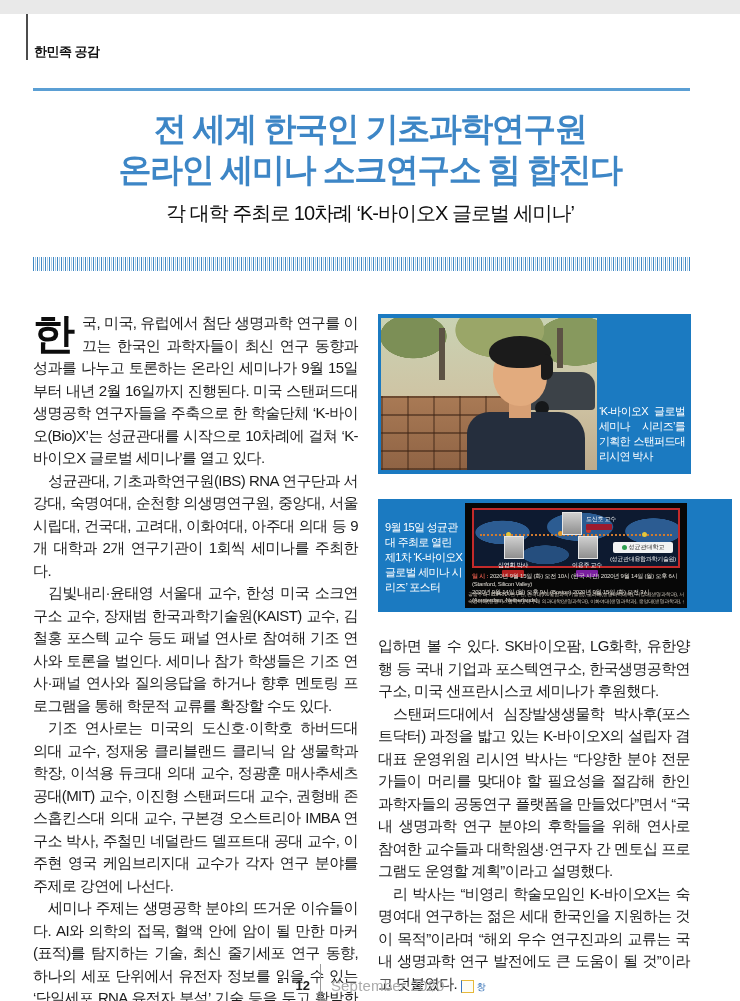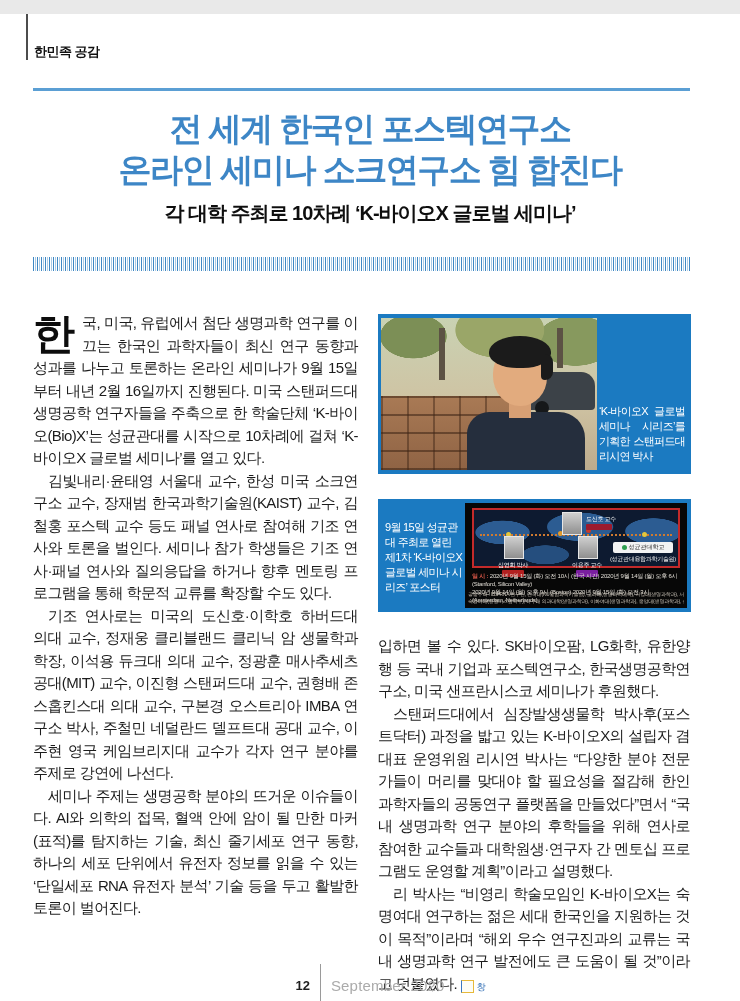--- a/index.html
+++ b/index.html
@@ -8,21 +8,21 @@
   .page { position:relative; width:740px; height:1001px; background:#ffffff; margin:14px auto; overflow:hidden; }
 
   
   .top-rule { position:absolute; left:26px; top:0; width:2px; height:46px; background:#4c4c4c; }
   .section-label { position:absolute; left:34px; top:29px; font-size:13px; font-weight:bold; color:#101010; letter-spacing:-0.5px; }
   .blue-rule { position:absolute; left:33px; top:74px; width:657px; height:3px; background:#5b9fd4; }
 
   
   .head { position:absolute; left:0; top:94px; width:740px; text-align:center; }
   .title { font-size:33px; font-weight:bold; color:#3d86c6; line-height:41px; letter-spacing:-1.5px; }
-  .subtitle { margin-top:10px; font-size:20px; font-weight:bold; color:#0e0e0e; letter-spacing:-1px; }
+  .subtitle { margin-top:10px; font-size:20px; font-weight:normal; color:#0e0e0e; letter-spacing:-1px; }
 
   
   .barcode { position:absolute; left:33px; top:243px; width:657px; height:14px;
     background-image:
       repeating-linear-gradient(90deg,#3f88c4 0 1px,rgba(0,0,0,0) 1px 4px),
       repeating-linear-gradient(90deg,#a9cae5 0 1px,rgba(0,0,0,0) 1px 2px);
   }
 
   
   .columns { position:absolute; left:33px; top:298px; width:657px; display:flex; gap:20px; }
@@ -52,21 +52,21 @@
       linear-gradient(180deg,#a97a55,#8f6344);
   }
   .man-body { position:absolute; left:86px; top:94px; width:118px; height:60px; background:#252e3d; border-radius:22px 26px 0 0; }
   .man-neck { position:absolute; left:128px; top:82px; width:22px; height:18px; background:#d79f74; }
   .man-head { position:absolute; left:112px; top:28px; width:54px; height:60px; background:#e2ab7e; border-radius:46% 50% 48% 50%; }
   .man-hair { position:absolute; left:108px; top:18px; width:62px; height:32px; background:#1b1b1b; border-radius:50% 50% 45% 45%; }
   .man-hair-side { position:absolute; left:160px; top:36px; width:12px; height:26px; background:#1b1b1b; border-radius:0 8px 8px 4px; }
   .photo-caption { position:absolute; right:6px; bottom:10px; width:86px; color:#ffffff; font-size:11px; line-height:15px; letter-spacing:-0.7px; text-align:justify; }
 
   
-  .poster-panel { position:relative; width:313px; height:113px; background:#1b7ac1; margin-bottom:23px; }
+  .poster-panel { position:relative; width:354px; height:113px; background:#1b7ac1; margin-bottom:23px; }
   .poster-caption { position:absolute; left:7px; top:21px; width:78px; color:#ffffff; font-size:11px; line-height:15px; letter-spacing:-0.7px; }
   .poster { position:absolute; left:87px; top:4px; width:222px; height:105px; background:#070707; }
   .poster-inner { position:absolute; left:7px; top:5px; width:208px; height:60px; border:2px solid #c32a2a;
     background:
       radial-gradient(46px 20px at 14% 40%, #2c5c92 58%, rgba(0,0,0,0) 60%),
       radial-gradient(56px 24px at 52% 30%, #2c5c92 58%, rgba(0,0,0,0) 60%),
       radial-gradient(48px 22px at 88% 38%, #2c5c92 58%, rgba(0,0,0,0) 60%),
       radial-gradient(40px 16px at 35% 80%, #254e7e 58%, rgba(0,0,0,0) 60%),
       #0d1a30;
   }
@@ -111,32 +111,33 @@
 <body>
 
 <div class="page">
 
   <div class="top-rule"></div>
   <div class="section-label">한민족 공감</div>
   <div class="blue-rule"></div>
 
   <div class="head">
     <div class="title">
-      <div>전 세계 한국인 포스텍연구소</div>
+      <div>전 세계 한국인 기초과학연구원</div>
       <div>온라인 세미나 소크연구소 힘 합친다</div>
     </div>
     <div class="subtitle">각 대학 주최로 10차례 ‘K-바이오X 글로벌 세미나’</div>
   </div>
 
   <div class="barcode"></div>
 
   <div class="columns">
 
     <div class="col1">
       <p class="para"><span class="dropcap">한</span><span>국, 미국, 유럽에서 첨단 생명과학 연구를 이끄는 한국인 과학자들이 최신 연구 동향과 성과를 나누고 토론하는 온라인 세미나가 9월 15일부터 내년 2월 16일까지 진행된다. 미국 스탠퍼드대 생명공학 연구자들을 주축으로 한 학술단체 ‘K-바이오(Bio)X’는 성균관대를 시작으로 10차례에 걸쳐 ‘K-바이오X 글로벌 세미나’를 열고 있다.</span></p>
+      <p class="para indent">성균관대, 기초과학연구원(IBS) RNA 연구단과 서강대, 숙명여대, 순천향 의생명연구원, 중앙대, 서울시립대, 건국대, 고려대, 이화여대, 아주대 의대 등 9개 대학과 2개 연구기관이 1회씩 세미나를 주최한다.</p>
       <p class="para indent">김빛내리·윤태영 서울대 교수, 한성 미국 소크연구소 교수, 장재범 한국과학기술원(KAIST) 교수, 김철홍 포스텍 교수 등도 패널 연사로 참여해 기조 연사와 토론을 벌인다. 세미나 참가 학생들은 기조 연사·패널 연사와 질의응답을 하거나 향후 멘토링 프로그램을 통해 학문적 교류를 확장할 수도 있다.</p>
       <p class="para indent">기조 연사로는 미국의 도신호·이학호 하버드대 의대 교수, 정재웅 클리블랜드 클리닉 암 생물학과 학장, 이석용 듀크대 의대 교수, 정광훈 매사추세츠공대(MIT) 교수, 이진형 스탠퍼드대 교수, 권형배 존스홉킨스대 의대 교수, 구본경 오스트리아 IMBA 연구소 박사, 주철민 네덜란드 델프트대 공대 교수, 이주현 영국 케임브리지대 교수가 각자 연구 분야를 주제로 강연에 나선다.</p>
       <p class="para indent">세미나 주제는 생명공학 분야의 뜨거운 이슈들이다. AI와 의학의 접목, 혈액 안에 암이 될 만한 마커(표적)를 탐지하는 기술, 최신 줄기세포 연구 동향, 하나의 세포 단위에서 유전자 정보를 읽을 수 있는 ‘단일세포 RNA 유전자 분석’ 기술 등을 두고 활발한 토론이 벌어진다.</p>
 
     </div>
 
     <div class="col2">
 
       <div class="photo-panel">
         <div class="photo-scene">

